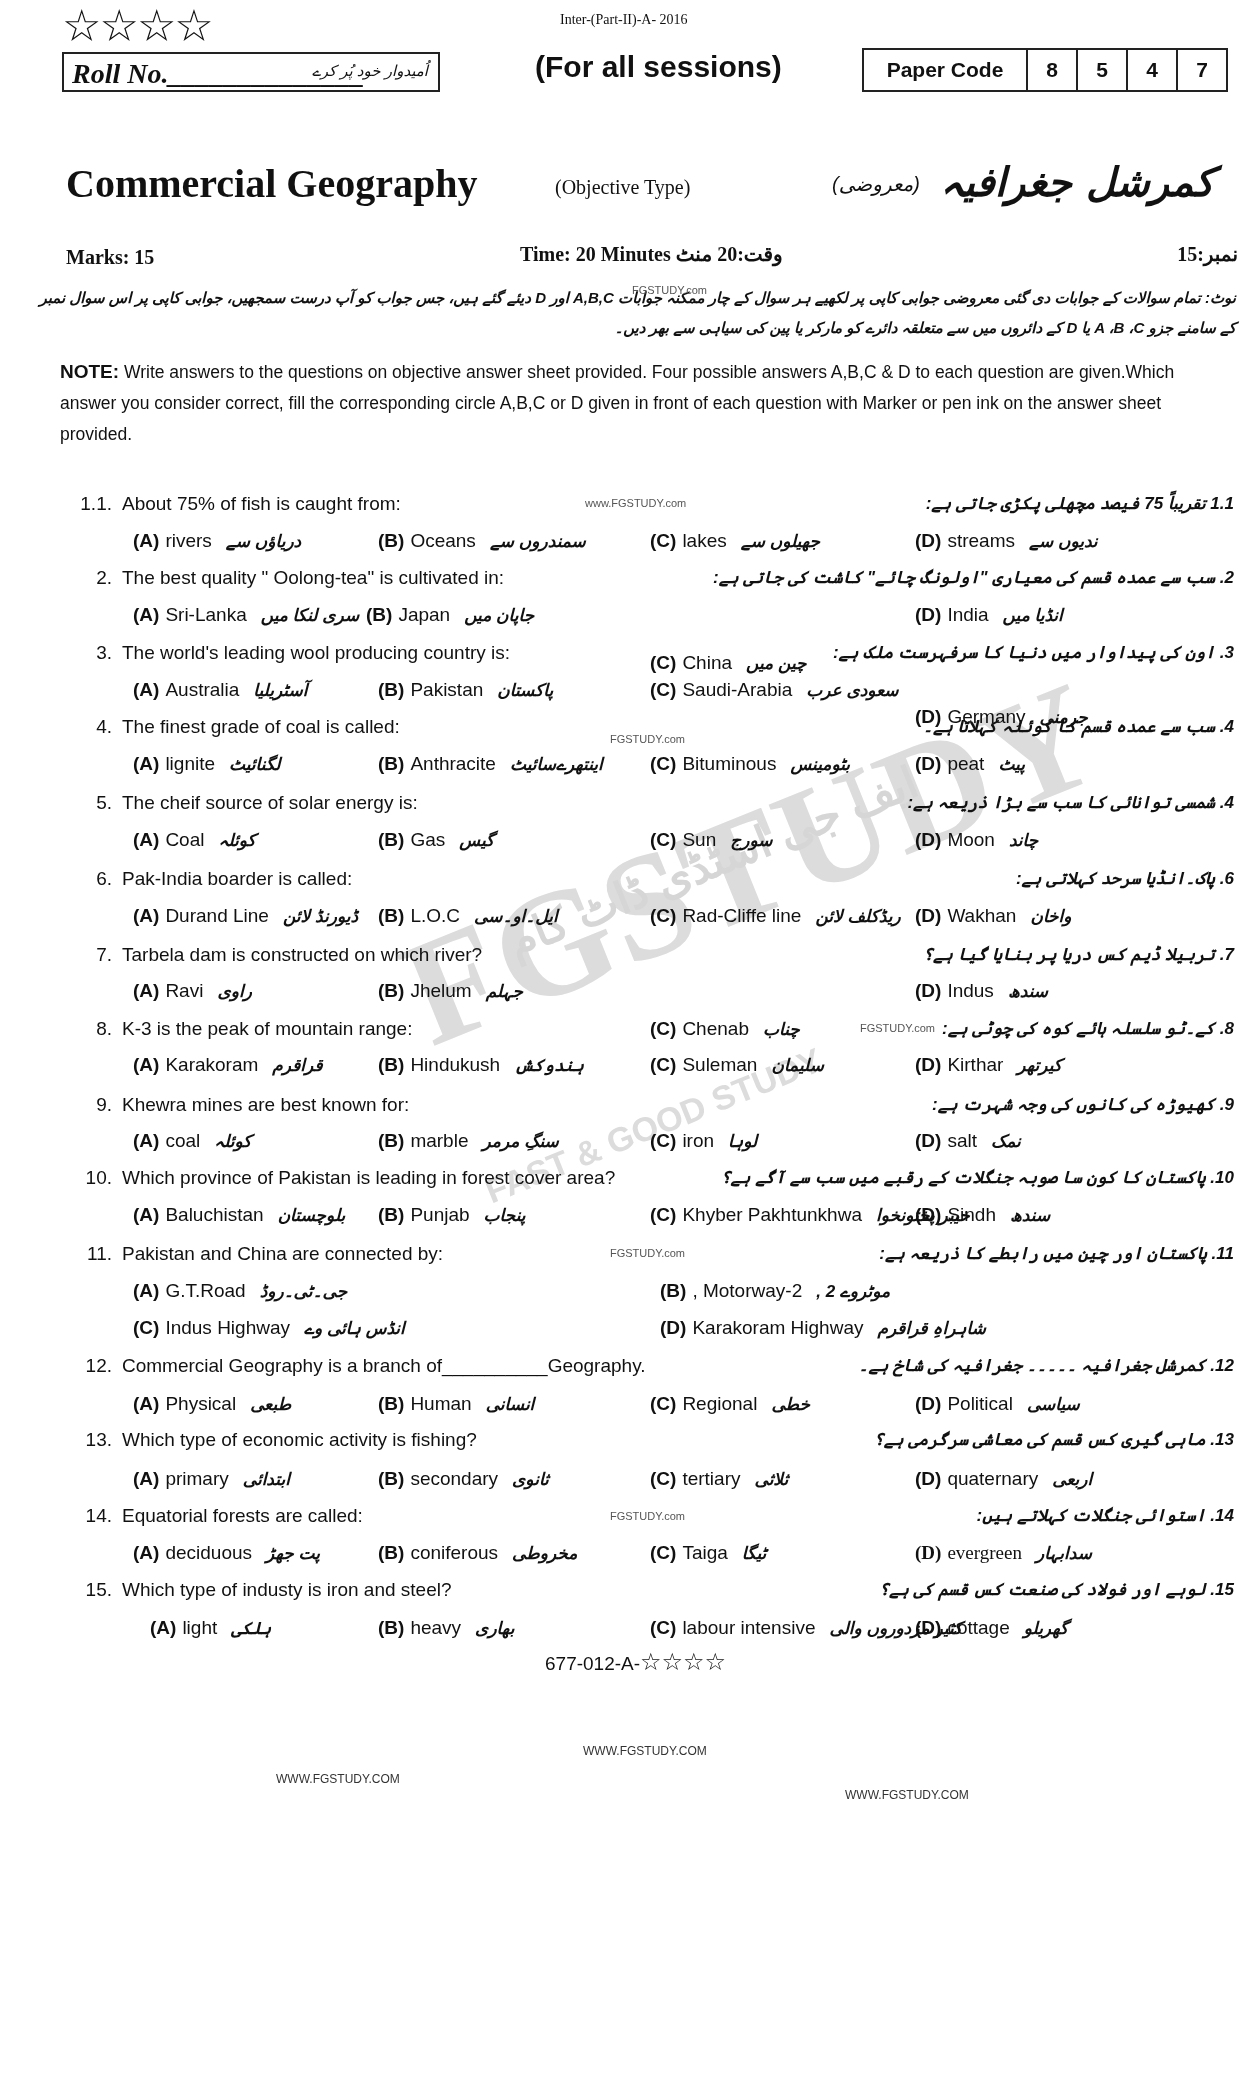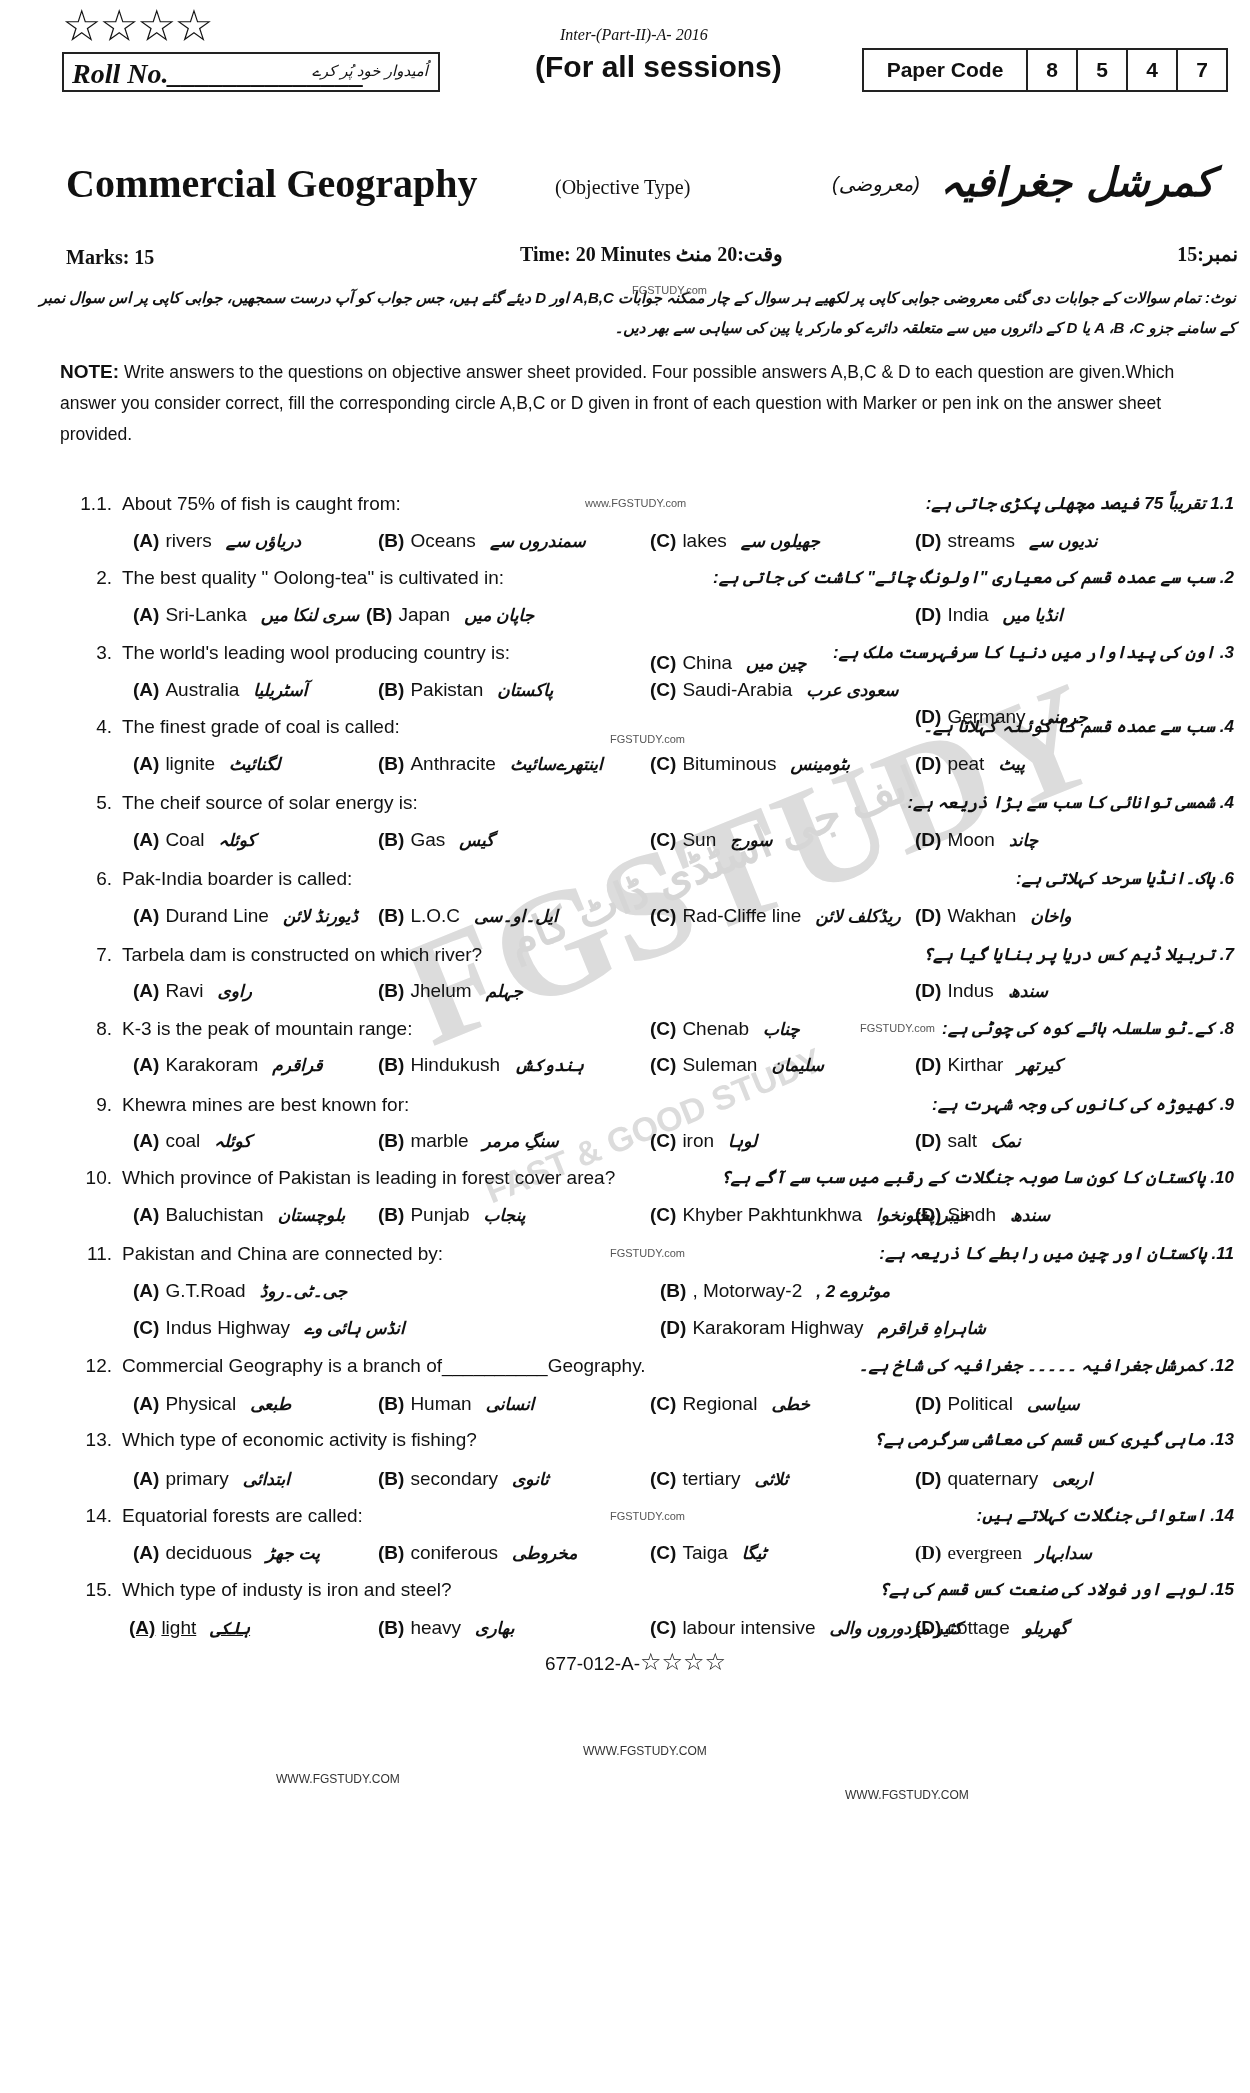--- a/index.html
+++ b/index.html
@@ -3,21 +3,21 @@
 <meta charset="utf-8">
 <style>
   html, body { margin:0; padding:0; background:#fff; }
   body { width:1250px; height:2093px; position:relative; overflow:hidden; color:#111;
          font-family:"Liberation Sans", sans-serif; }
   .abs { position:absolute; white-space:nowrap; }
   .stars { left:62px; top:4px; font-size:44px; letter-spacing:-2px; line-height:1; font-family:"DejaVu Sans", sans-serif; }
   .roll-box { left:62px; top:52px; width:378px; height:40px; border:2px solid #222; box-sizing:border-box; }
   .roll-label { left:8px; top:4px; font-family:"Liberation Serif", serif; font-style:italic; font-weight:bold; font-size:28px; }
   .roll-urdu { right:10px; top:8px; font-size:15px; font-style:italic; direction:rtl; }
-  .inter { left:560px; top:26px; font-family:"Liberation Serif", serif; font-style:italic; font-size:16px; }
+  .inter { left:560px; top:12px; font-family:"Liberation Serif", serif; font-size:14px; }
   .sessions { left:535px; top:50px; font-weight:bold; font-size:30px; }
   .code-box { left:862px; top:48px; height:44px; display:flex; border:2px solid #222; box-sizing:border-box; }
   .code-box div { border-left:2px solid #222; display:flex; align-items:center; justify-content:center; font-weight:bold; font-size:21px; }
   .code-box div:first-child { border-left:none; width:162px; }
   .code-box .digit { width:48px; }
   .title { left:66px; top:160px; font-family:"Liberation Serif", serif; font-weight:bold; font-size:40px; }
   .subtitle { left:555px; top:176px; font-family:"Liberation Serif", serif; font-size:20px; }
   .urdu-title { right:36px; top:158px; font-size:40px; font-weight:bold; direction:rtl; font-family:"DejaVu Serif", serif; font-style:italic; }
   .urdu-sub { right:330px; top:172px; font-size:20px; direction:rtl; font-style:italic; }
   .marks { left:66px; top:246px; font-family:"Liberation Serif", serif; font-weight:bold; font-size:20px; }
@@ -160,21 +160,21 @@
       <div class="abs opt" style="left:650px;top:1468px;"><span class="lab">(C)</span><span>tertiary</span><span class="ur">ثلاثی</span></div>
       <div class="abs opt" style="left:915px;top:1468px;"><span class="lab">(D)</span><span>quaternary</span><span class="ur">اربعی</span></div>
       <div class="abs q" style="left:56px;top:1505px;"><span class="q-num">14.</span><span>Equatorial forests are called:</span></div>
       <div class="abs q-urdu" style="top:1505px;">14.  استوائی جنگلات کہلاتے ہیں:</div>
       <div class="abs opt" style="left:133px;top:1542px;"><span class="lab">(A)</span><span>deciduous</span><span class="ur">پت جھڑ</span></div>
       <div class="abs opt" style="left:378px;top:1542px;"><span class="lab">(B)</span><span>coniferous</span><span class="ur">مخروطی</span></div>
       <div class="abs opt" style="left:650px;top:1542px;"><span class="lab">(C)</span><span>Taiga</span><span class="ur">ٹیگا</span></div>
       <div class="abs opt" style="left:915px;top:1542px;font-family:Liberation Serif, serif;"><span class="lab">(D)</span><span>evergreen</span><span class="ur">سدابہار</span></div>
       <div class="abs q" style="left:56px;top:1579px;"><span class="q-num">15.</span><span>Which type of industy is iron and steel?</span></div>
       <div class="abs q-urdu" style="top:1579px;">15.  لوہے اور فولاد کی صنعت کس قسم کی ہے؟</div>
-      <div class="abs opt" style="left:129px;top:1617px;text-decoration:underline;"><span class="lab">(A)</span><span>light</span><span class="ur">ہلکی</span></div>
+      <div class="abs opt" style="left:150px;top:1617px;"><span class="lab">(A)</span><span>light</span><span class="ur">ہلکی</span></div>
       <div class="abs opt" style="left:378px;top:1617px;"><span class="lab">(B)</span><span>heavy</span><span class="ur">بھاری</span></div>
       <div class="abs opt" style="left:650px;top:1617px;"><span class="lab">(C)</span><span>labour intensive</span><span class="ur">کثیر مزدوروں والی</span></div>
       <div class="abs opt" style="left:915px;top:1617px;"><span class="lab">(D)</span><span>cottage</span><span class="ur">گھریلو</span></div>
     </div>
 
   <div class="abs wm-small" style="left:585px;top:497px;">www.FGSTUDY.com</div>
   <div class="abs wm-small" style="left:610px;top:733px;">FGSTUDY.com</div>
   <div class="abs wm-small" style="left:860px;top:1022px;">FGSTUDY.com</div>
   <div class="abs wm-small" style="left:610px;top:1247px;">FGSTUDY.com</div>
   <div class="abs wm-small" style="left:610px;top:1510px;">FGSTUDY.com</div>

